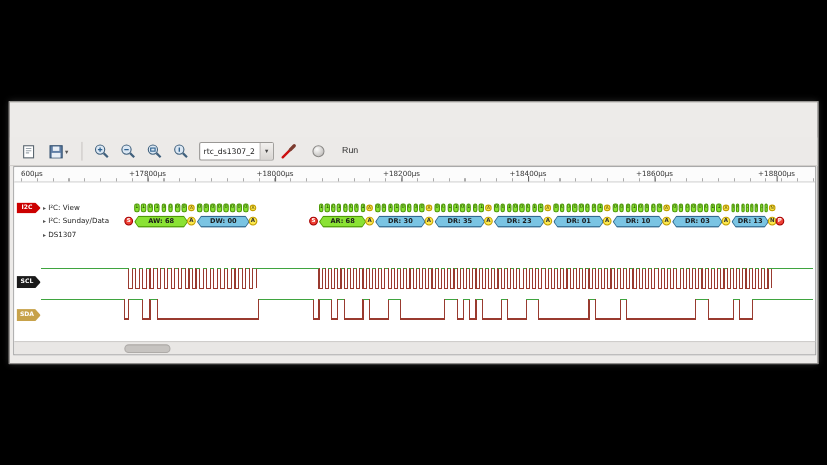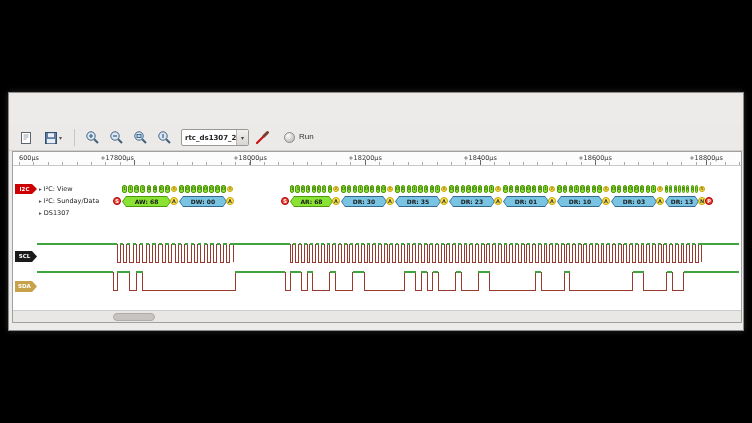--- a/index.html
+++ b/index.html
@@ -27,25 +27,25 @@
   
   .toolbar { position:absolute; left:0; top:32px; right:0; height:26px; background:#eceae8;
              border-bottom:1px solid #d2cfcc; display:flex; align-items:center; gap:3px; padding-left:6px; }
   .tbtn { width:21px; height:21px; background:transparent; border:1px solid transparent;
           display:flex; align-items:center; justify-content:center; }
   .tbtn.wide { width:28px; }
   .drop { font-size:6px; color:#555; margin-left:1px; }
   .sep { width:1px; height:17px; background:#c9c6c3; margin:0 4px; }
   .combo { width:68px; height:17px; background:#fff; border:1px solid #9a9895; border-radius:2px;
            display:flex; align-items:center; margin-left:3px; }
-  .combo-text { flex:1; font-size:7px; color:#222; padding-left:3px; white-space:nowrap; overflow:hidden;font-weight:bold; }
+  .combo-text { flex:1; font-size:7px; color:#222; padding-left:3px; white-space:nowrap; overflow:hidden; }
   .combo-arrow { width:12px; height:100%; background:linear-gradient(#f2f0ee,#d8d5d2);
                  border-left:1px solid #b9b6b3; font-size:6px; color:#444;
                  display:flex; align-items:center; justify-content:center; }
-  .runbtn { display:flex; gap:4px; background:transparent; border:none;
+  .runbtn { display:flex; gap:16px; background:transparent; border:none;
             margin-left:8px; font-size:8px; color:#333; }
   .led { width:11px; height:11px; border-radius:50%; border:1px solid #8a8886;
          background:radial-gradient(circle at 35% 30%, #fbfbfa, #b4b1ae); }
 
   
   .frame { position:absolute; left:3px; top:58px; width:730px; height:172px;
            background:#fff; border:1px solid #a0a0a0; }
   .ruler { position:absolute; left:0; top:0; right:0; height:14px; background:#fcfcfc;
            border-bottom:1px solid #c8c8c8; }
   .rlabel { position:absolute; top:2px; font-size:6.5px; color:#333; transform:translateX(-50%); white-space:nowrap; }
@@ -159,21 +159,21 @@
         <span class="led"></span>
         <span>Run</span>
       </button>
     </div>
 
     <div class="frame">
 
       <div class="ruler">
         <div class="minor-ticks"></div>
         <div class="rlabel first" style="left:6px">600µs</div>
-        <div class="rlabel" style="left:104px">+17800µs</div>
+        <div class="rlabel" style="left:121px">+17800µs</div>
         <div class="rlabel" style="left:237px">+18000µs</div>
         <div class="rlabel" style="left:352px">+18200µs</div>
         <div class="rlabel" style="left:467px">+18400µs</div>
         <div class="rlabel" style="left:582px">+18600µs</div>
         <div class="rlabel" style="left:693px">+18800µs</div>
         <div class="rtick" style="left:121px"></div>
         <div class="rtick" style="left:237px"></div>
         <div class="rtick" style="left:352px"></div>
         <div class="rtick" style="left:467px"></div>
         <div class="rtick" style="left:582px"></div>

